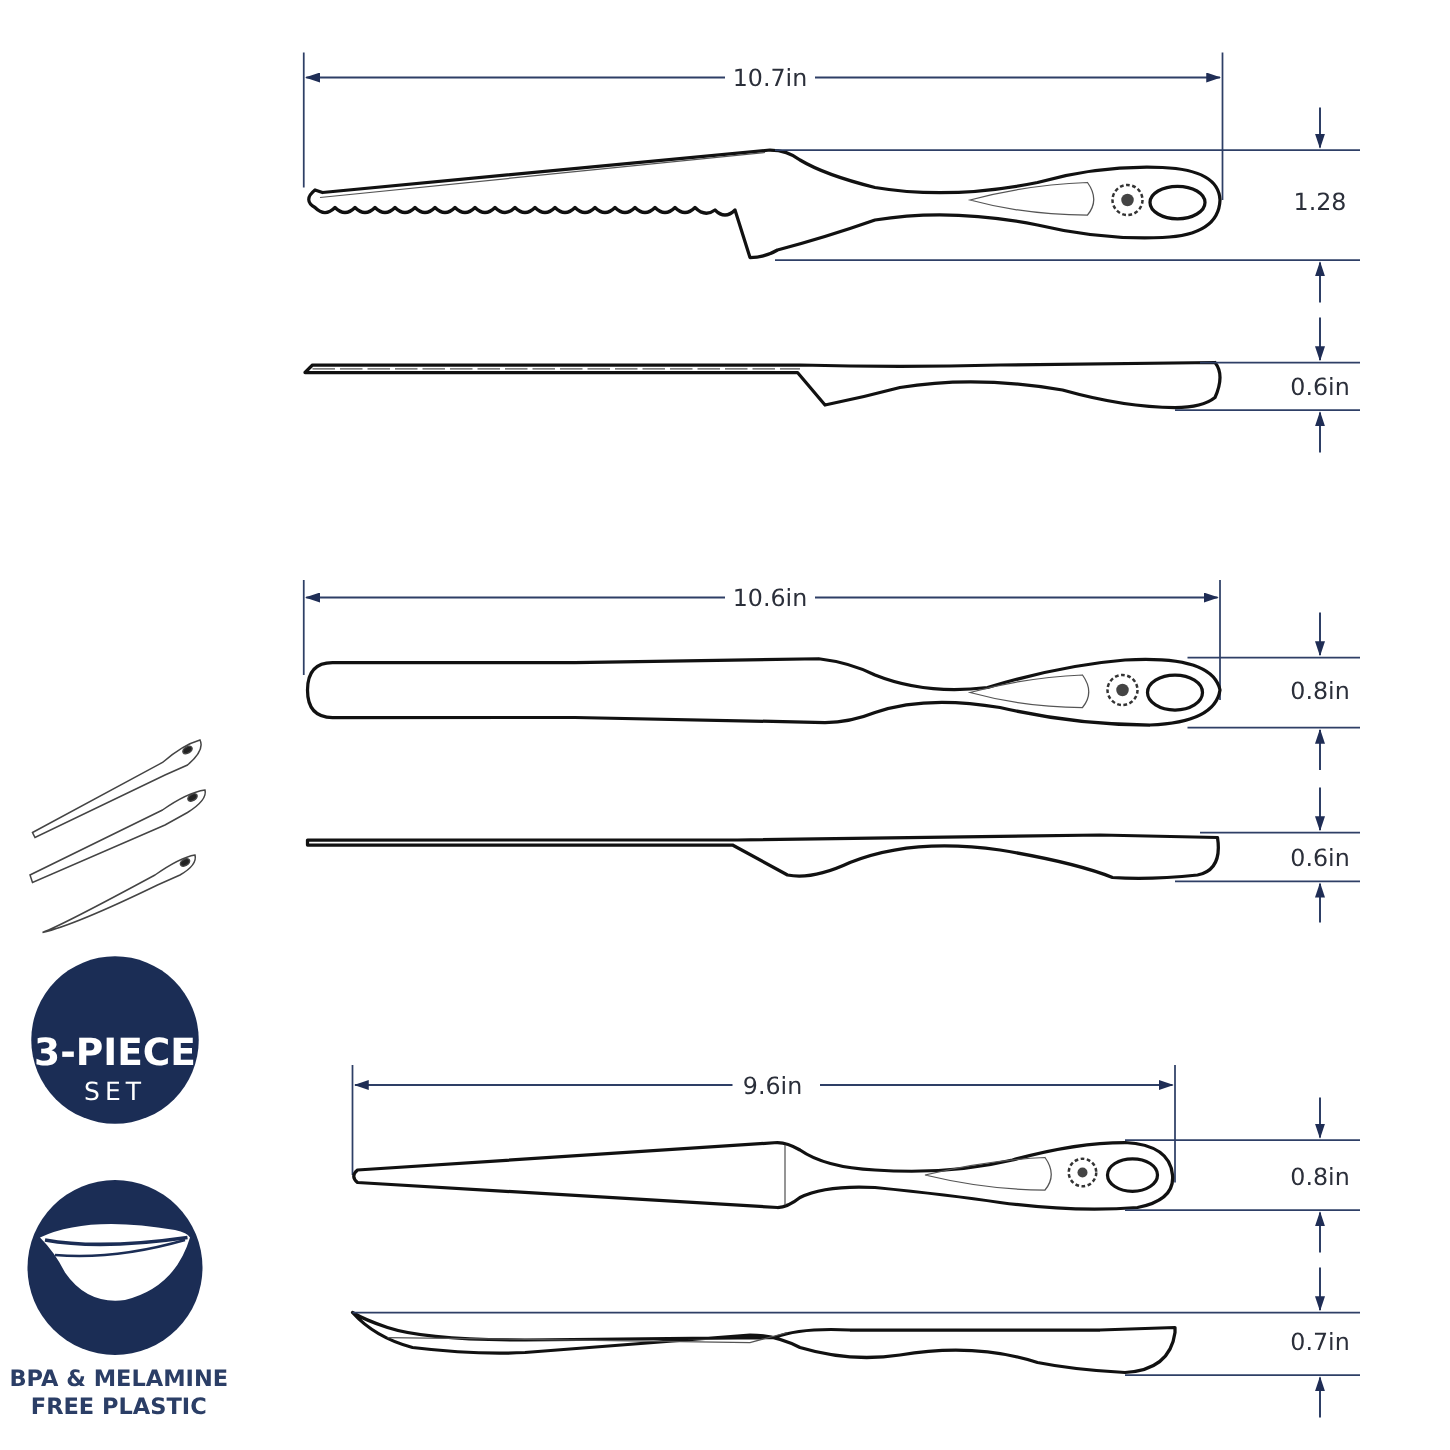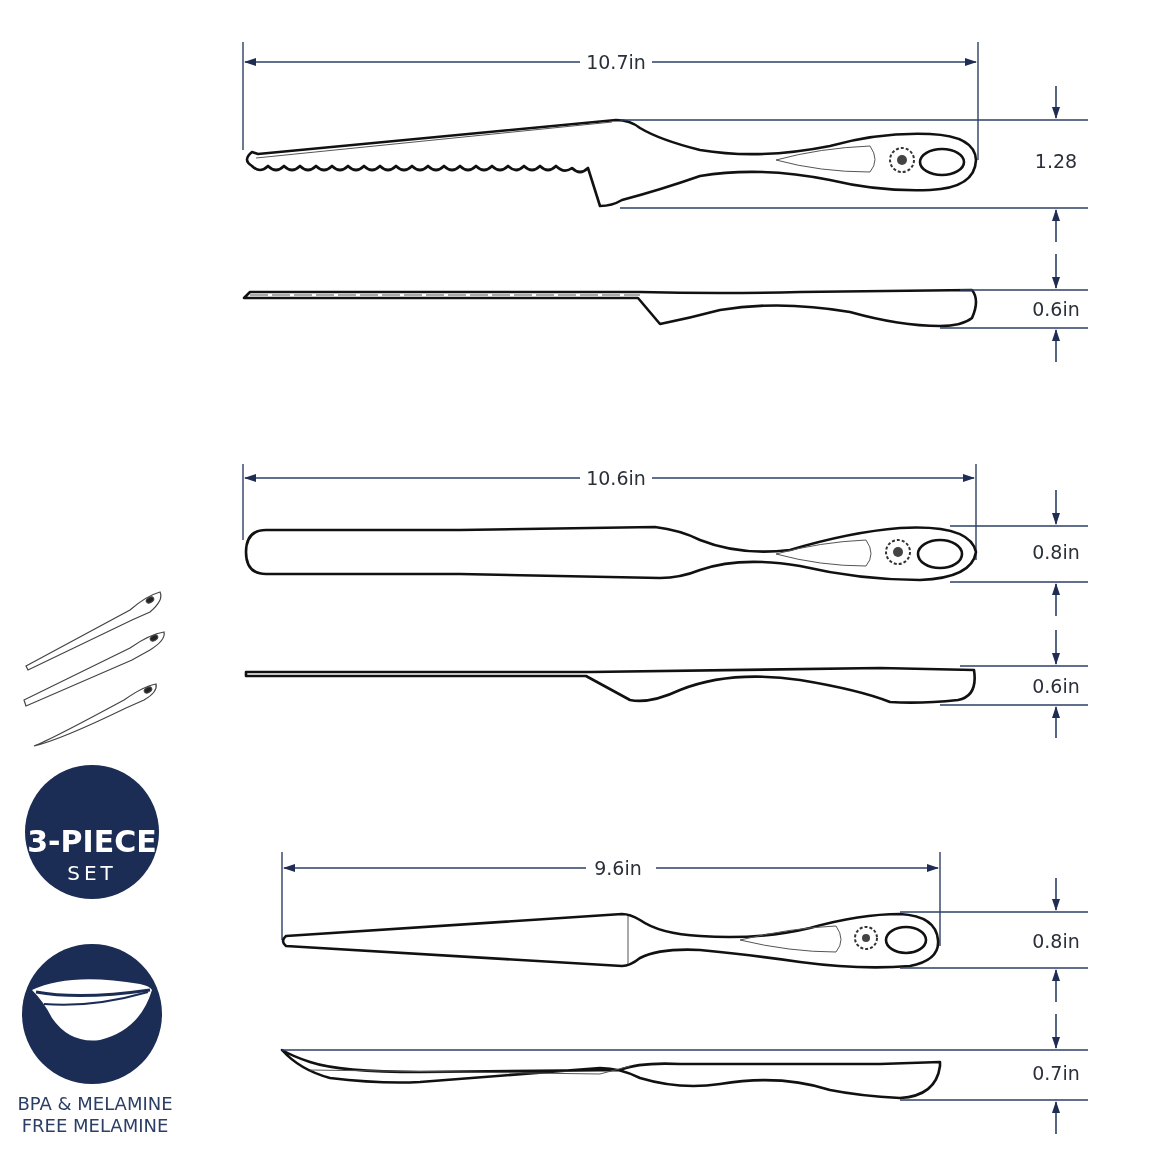--- a/index.html
+++ b/index.html
@@ -149,16 +149,16 @@
   <g>
     <circle cx="92" cy="1014" r="70" fill="#1b2d55"></circle>
     <g>
       <path d="M32,990 Q70,972 140,984 Q150,986 152,990 Q140,1030 100,1040 Q70,1044 52,1018 Q44,1002 32,990 Z" fill="#fff"></path>
       <path d="M36,992 Q80,1000 150,990" stroke="#1b2d55" stroke-width="3" fill="none"></path>
       <path d="M44,1004 Q92,1008 148,992" stroke="#1b2d55" stroke-width="2" fill="none"></path>
     </g>
   </g>
 </svg>
 
-<div class="caption" style="top:1093px;">
+<div class="caption" style="top:1093px;font-weight:bold;">
   <div>BPA &amp; MELAMINE</div>
-  <div>FREE MELAMINE</div>
+  <div>FREE PLASTIC</div>
 </div>
 
 </body></html>

